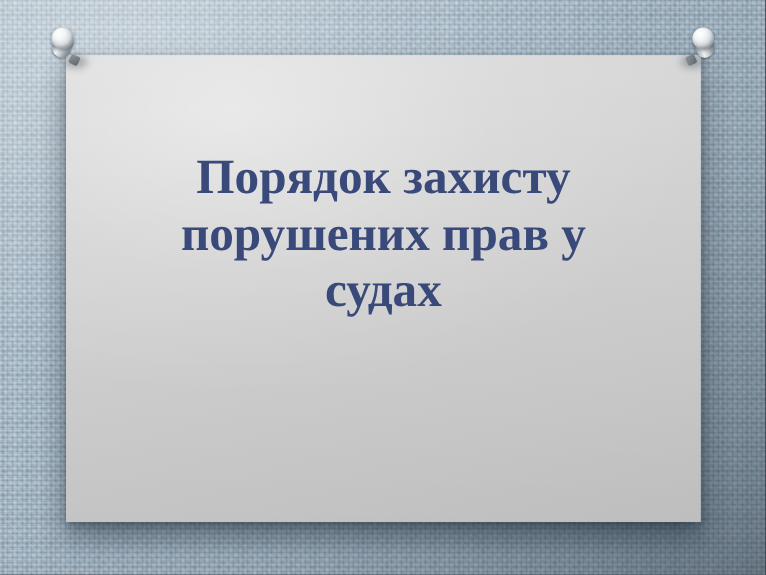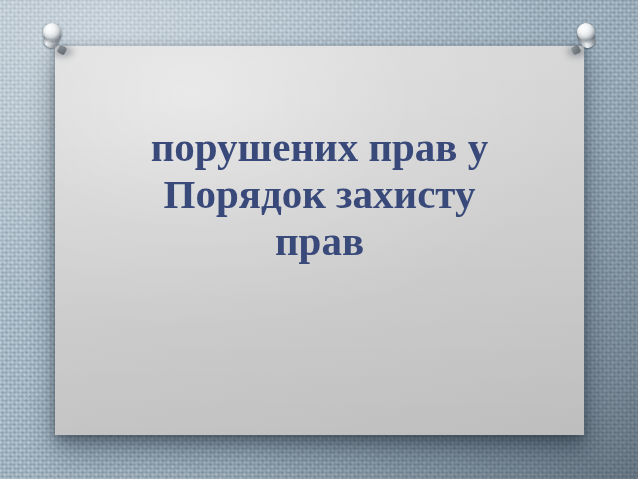--- a/index.html
+++ b/index.html
@@ -215,23 +215,23 @@
 
   <div class="bg-base"></div>
   <div class="bg-weave"></div>
   <div class="bg-slub"></div>
   <div class="bg-vignette"></div>
 
   <div class="paper">
     <div class="paper-sheen"></div>
 
     <div class="title-block">
+      <div class="title-line">Порядок захисту</div>
       <div class="title-line">порушених прав у</div>
-      <div class="title-line">Порядок захисту</div>
-      <div class="title-line">прав</div>
+      <div class="title-line">судах</div>
     </div>
   </div>
 
   <div class="pin pin-left">
     <div class="pin-shadow"></div>
     <div class="pin-tip"></div>
     <div class="pin-shaft"></div>
     <div class="pin-head"></div>
   </div>
 

